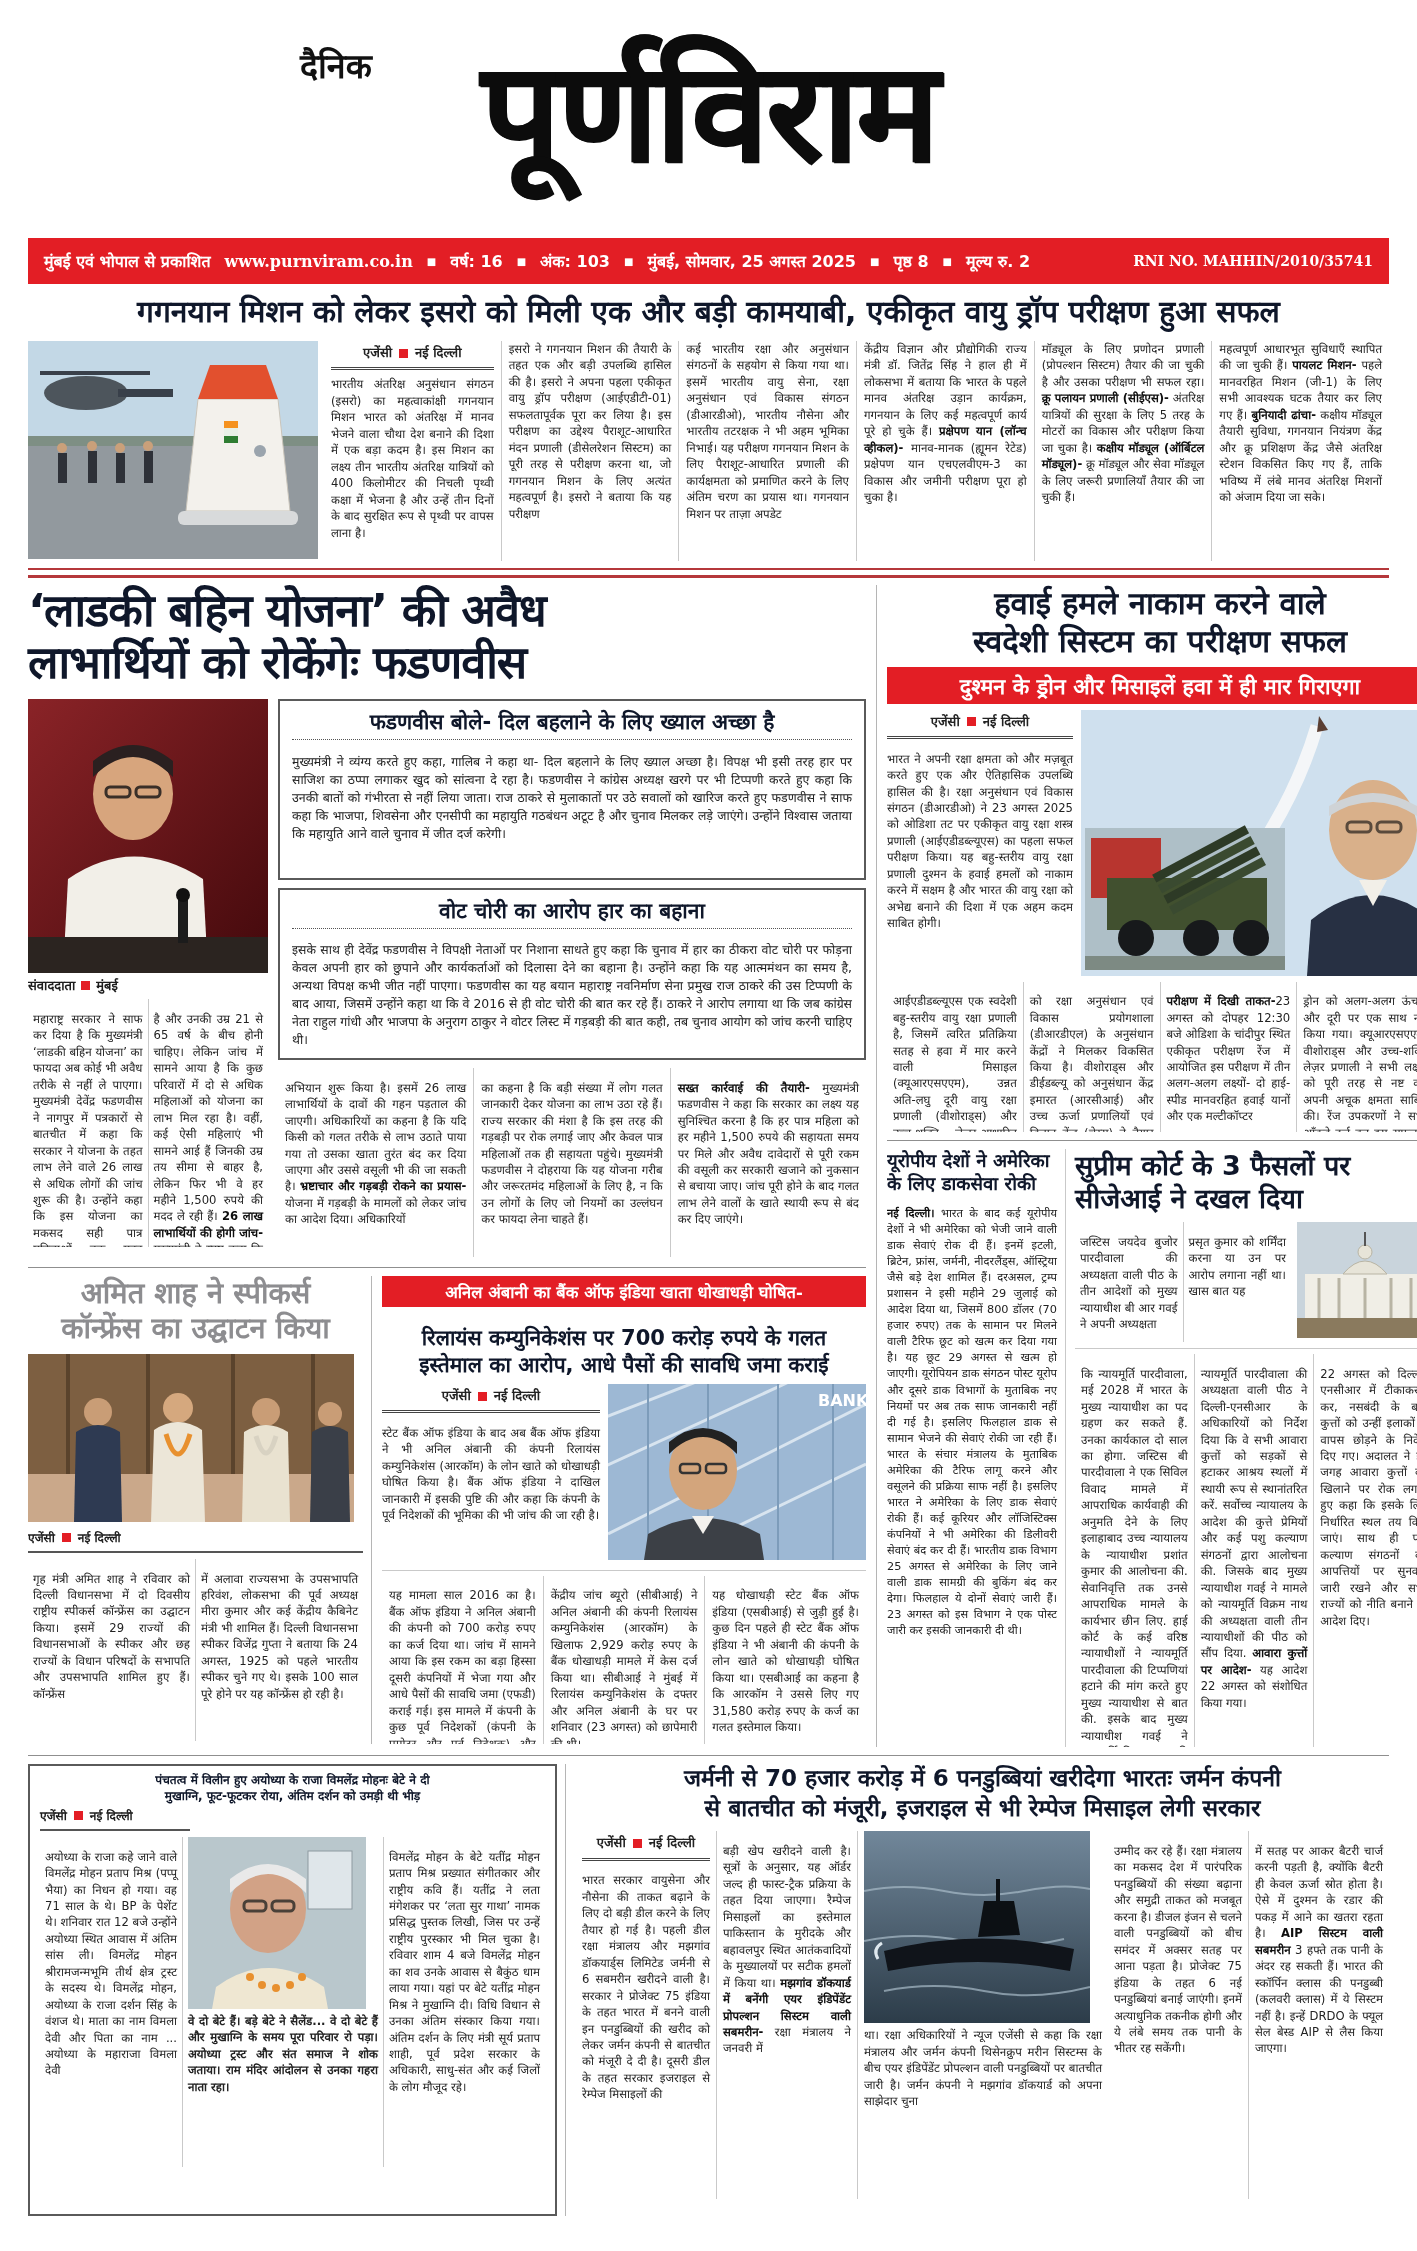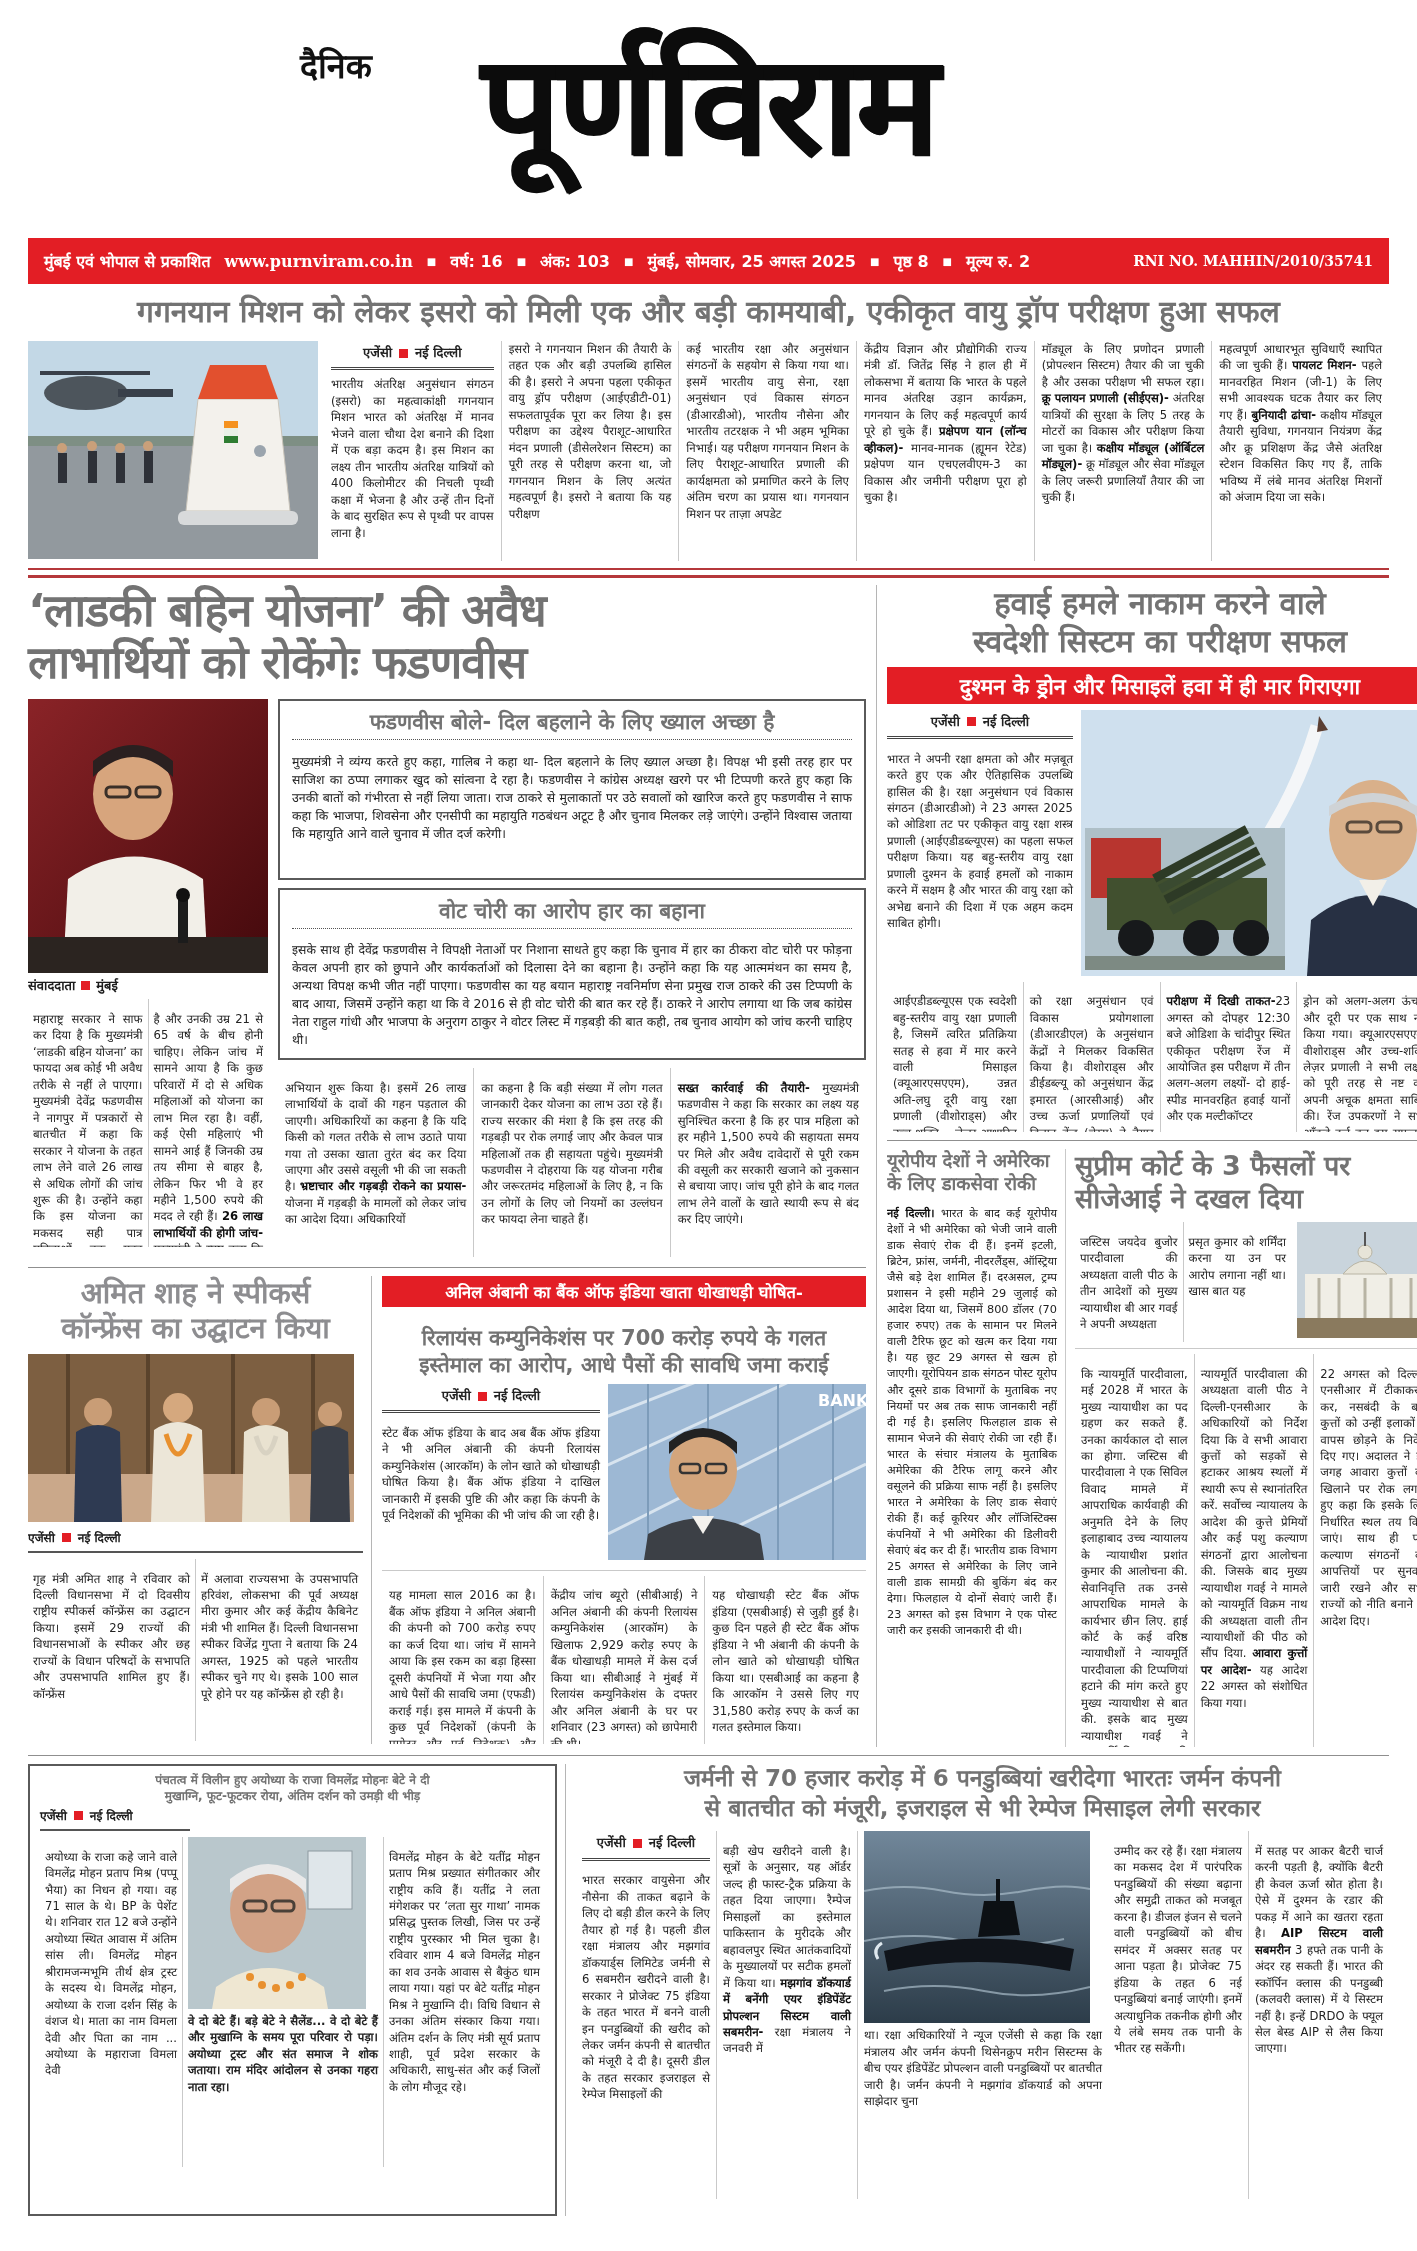--- a/index.html
+++ b/index.html
@@ -2,30 +2,30 @@
 <html><head>
 <meta charset="utf-8">
 <style>
   html,body{margin:0;padding:0;background:#e9e9e9;}
   .page{position:relative;width:1417px;height:2251px;margin:0 auto;background:#fff;
         font-family:"DejaVu Sans",sans-serif;color:#1c1c1c;overflow:hidden;}
   .inner{padding:0 28px;}
   
   .masthead{position:relative;height:238px;}
   .mast-daily{position:absolute;left:300px;top:42px;font-size:34px;font-weight:bold;color:#111;}
-  .mast-title{position:absolute;left:0;right:0;top:13px;text-align:center;font-size:138px;line-height:1.35;
+  .mast-title{position:absolute;left:0;right:0;top:20px;text-align:center;font-size:138px;line-height:1.35;
               font-weight:bold;color:#0c0c0c;letter-spacing:-2px;
               text-shadow:2px 1px 0 #0c0c0c,1px 0 0 #0c0c0c;}
   .info-bar{display:flex;align-items:center;gap:14px;background:#e31e25;color:#fff;
             height:46px;margin:0 28px;padding:0 16px;font-weight:bold;font-size:16px;white-space:nowrap;}
   .info-bar .site{font-family:"DejaVu Serif",serif;}
   .info-bar .sep{font-size:10px;}
   .info-bar .rni{font-family:"DejaVu Serif",serif;font-size:14px;margin-left:auto;}
   
-  h1,h2,h3{margin:0;font-weight:bold;color:#737373;}
+  h1,h2,h3{margin:0;font-weight:bold;color:#0f172a;}
   .byline{display:flex;align-items:center;justify-content:center;gap:7px;font-weight:bold;font-size:13px;
           padding:3px 0 5px;border-bottom:3px double #444;margin-bottom:6px;}
   .red-sq{width:9px;height:9px;background:#e31e25;display:inline-block;}
   .bodytext{font-size:11.6px;line-height:1.42;text-align:justify;color:#222;}
   .bodytext b{color:#0e0e0e;}
   .cols{display:flex;overflow:hidden;}
   .cols>.col{flex:1;padding:0 7px;overflow:hidden;}
   .cols>.col+.col{border-left:1px solid #c9c9c9;}
   .cols p{margin:0;}
   .rule-red{height:5px;border-top:2px solid #b5383b;border-bottom:3px solid #b5383b;margin:7px 28px;}

